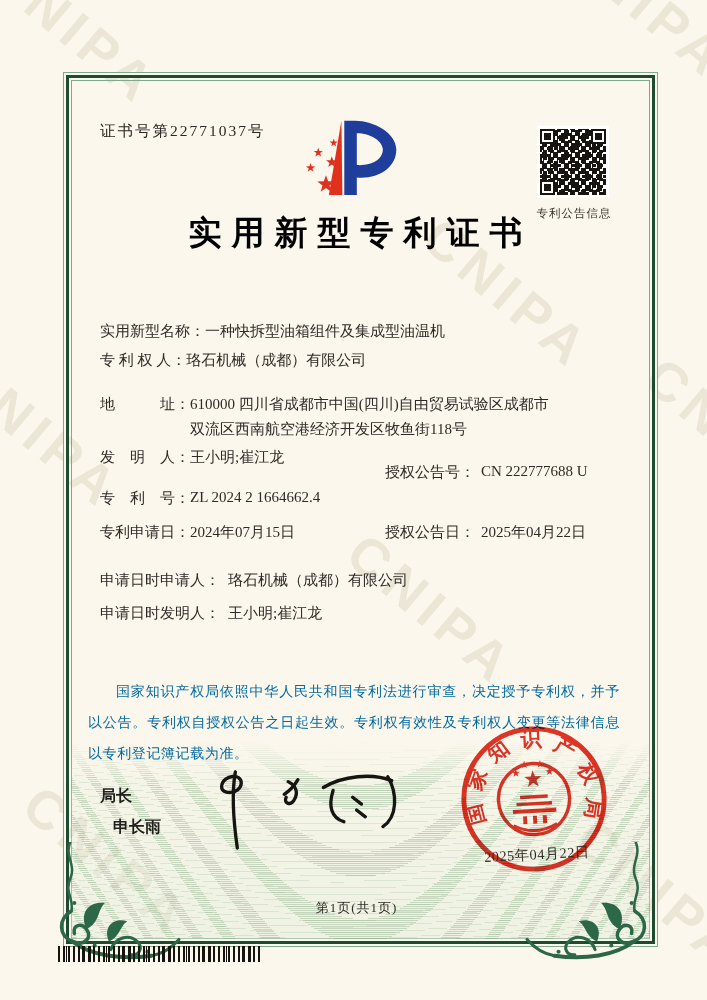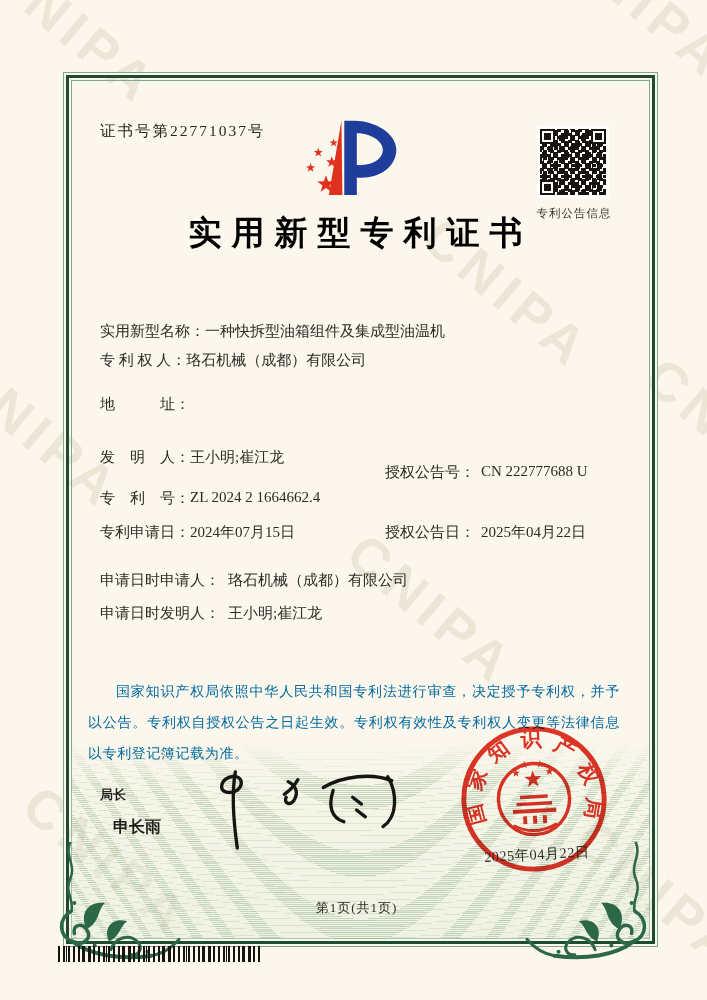--- a/index.html
+++ b/index.html
@@ -43,21 +43,21 @@
 
   
   .row{position:absolute;left:100px;width:470px;display:flex;font-size:15px;color:#2e2a26;z-index:4;line-height:25px;}
   .row .lbl{flex:none;white-space:nowrap;}
   .row .val{flex:1;}
   .half{position:absolute;display:flex;font-size:15px;color:#2e2a26;z-index:4;white-space:nowrap;}
 
   .notice{position:absolute;left:88px;top:676px;width:532px;font-size:14px;line-height:31px;
      text-indent:2em;text-align:justify;letter-spacing:0.6px;color:#0369a1;z-index:4;}
 
-  .sig-title{position:absolute;left:100px;top:786px;font-size:13px;font-weight:700;
+  .sig-title{position:absolute;left:100px;top:786px;font-size:16px;font-weight:700;
      font-family:Liberation Serif, serif;color:#22201c;z-index:5;}
   .sig-name{position:absolute;left:100px;top:817px;font-size:16px;font-weight:700;
      font-family:"Liberation Sans","DejaVu Sans",sans-serif;color:#22201c;z-index:5;padding-left:13px;}
   .signature{position:absolute;left:208px;top:760px;width:215px;height:98px;z-index:5;}
 
   .seal{position:absolute;left:455px;top:720px;width:158px;height:158px;z-index:6;
         transform:rotate(-3deg);opacity:0.95;mix-blend-mode:multiply;}
 
   .footer{position:absolute;left:64px;top:899px;width:585px;text-align:center;
      font-size:13px;letter-spacing:1px;color:#2e2a26;z-index:4;}
@@ -122,20 +122,21 @@
   <div class="row" style="top:291px;margin-top:28px;">
     <span class="lbl">实用新型名称：</span>
     <span class="val">一种快拆型油箱组件及集成型油温机</span>
   </div>
   <div class="row" style="top:348px;">
     <span class="lbl">专 利 权 人：</span>
     <span class="val">珞石机械（成都）有限公司</span>
   </div>
   <div class="row" style="top:392px;">
     <span class="lbl">地　　　址：</span>
+    <span class="val" style="max-width:360px;">610000 四川省成都市中国(四川)自由贸易试验区成都市双流区西南航空港经济开发区牧鱼街118号</span>
   </div>
   <div class="row" style="top:445px;">
     <span class="lbl">发　明　人：</span>
     <span class="val">王小明;崔江龙</span>
   </div>
 
   <div class="half" style="left:100px;top:480px;margin-top:9px;">
     <span>专　利　号：</span>
     <span>ZL 2024 2 1664662.4</span>
   </div>

